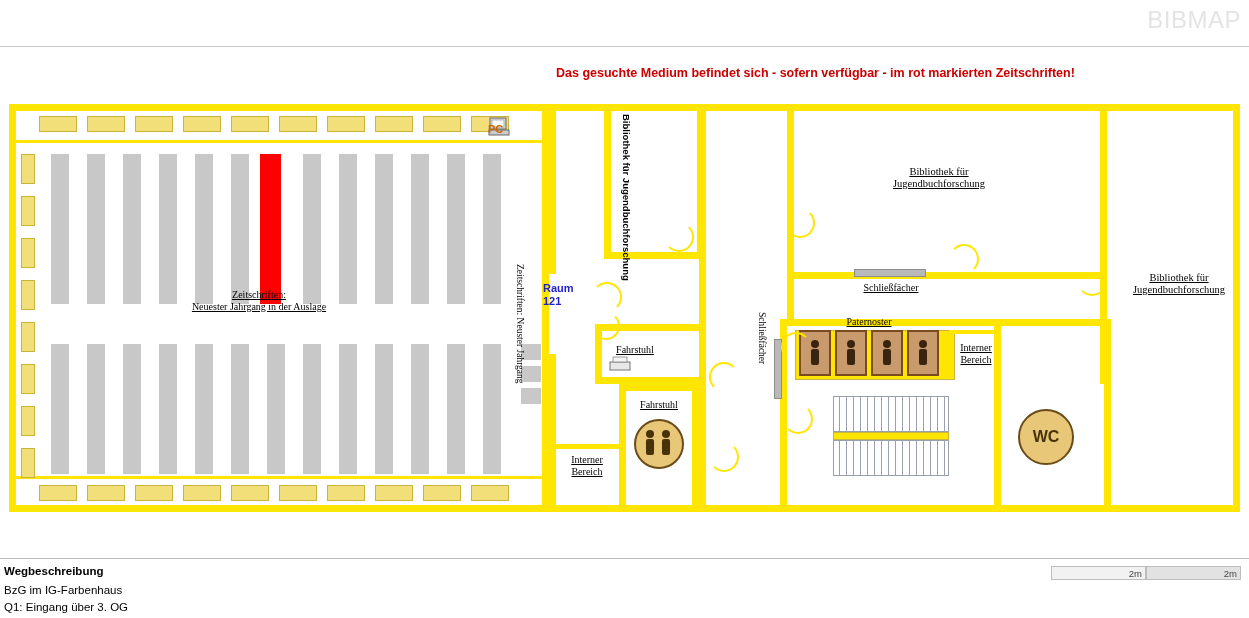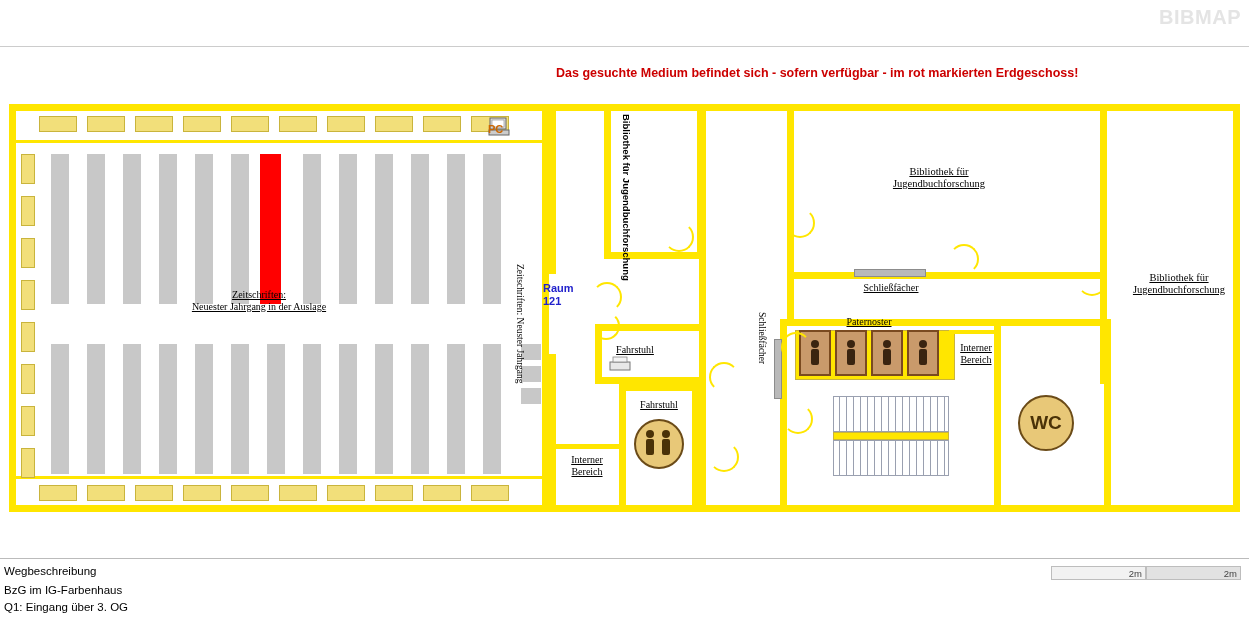--- a/index.html
+++ b/index.html
@@ -36,22 +36,22 @@
     position: absolute;
     left: 6px; top: 26px;
     font-size: 12.5px;
     color: #111111;
     white-space: nowrap;
     word-spacing: 2px;
   }
   #logo {
     position: absolute;
     right: 8px; top: 6px;
-    font-size: 20px;
-    font-weight: bold;
+    font-size: 24px;
+    font-weight: normal;
     letter-spacing: 0.5px;
     color: #e4e4e4;
   }
 
   
   #notice {
     position: absolute;
     left: 556px; top: 66px;
     font-size: 12.5px;
     font-weight: bold;
@@ -129,21 +129,21 @@
     position: absolute;
     left: 0; top: 558px;
     width: 1249px;
     height: 60px;
     border-top: 1px solid #bbbbbb;
   }
   #footer .f1 {
     position: absolute;
     left: 4px; top: 6px;
     font-size: 11.5px;
-    font-weight: normal;
+    font-weight: bold;
     color: #000;
   }
   #footer .f2 {
     position: absolute;
     left: 4px; top: 25px;
     font-size: 11.5px;
     color: #000;
   }
   #footer .f3 {
     position: absolute;
@@ -232,21 +232,21 @@
 </style>
 </head>
 <body>
 
 <div id="page">
 
   <div id="header">
     <div id="logo">BIBMAP</div>
   </div>
 
-  <div id="notice">Das gesuchte Medium befindet sich - sofern verfügbar -  im rot markierten Erdgeschoss!</div>
+  <div id="notice">Das gesuchte Medium befindet sich - sofern verfügbar -  im rot markierten Zeitschriften!</div>
 
   <div id="map">
 
     <div class="wall" style="left:0px; top:0px; width:540px; height:7px;"></div>
     <div class="wall" style="left:0px; top:401px; width:540px; height:7px;"></div>
     <div class="wall" style="left:0px; top:0px; width:7px; height:408px;"></div>
     <div class="wall" style="left:533px; top:0px; width:7px; height:408px;"></div>
 
     <div class="wall" style="left:7px; top:36px; width:526px; height:3px;"></div>
     <div class="wall" style="left:7px; top:372px; width:526px; height:3px;"></div>
@@ -457,21 +457,21 @@
         <div class="seat" style="left:56px;"></div>
       <div class="seat" style="left:63px;"></div>
         <div class="seat" style="left:70px;"></div>
         <div class="seat" style="left:77px;"></div>
       <div class="seat" style="left:84px;"></div>
         <div class="seat" style="left:91px;"></div>
         <div class="seat" style="left:98px;"></div>
       <div class="seat" style="left:105px;"></div>
     </div>
 
-    <div class="circ-icon" style="left:1009px; top:291px; width:56px; height:56px; font-size:19px; line-height:52px;">
+    <div class="circ-icon" style="left:1009px; top:305px; width:56px; height:56px; font-size:16px; line-height:52px;">
       <span>WC</span>
     </div>
 
     <div class="door" style="left:655px; top:118px; width:26px; height:26px; border-color:transparent #ffe600 #ffe600 transparent;"></div>
     <div class="door" style="left:583px; top:178px; width:26px; height:26px; border-color:#ffe600 #ffe600 transparent transparent;"></div>
     <div class="door" style="left:583px; top:208px; width:24px; height:24px; border-color:transparent #ffe600 #ffe600 transparent;"></div>
     <div class="door" style="left:700px; top:258px; width:26px; height:26px; border-color:#ffe600 transparent transparent #ffe600;"></div>
     <div class="door" style="left:776px; top:104px; width:26px; height:26px; border-color:transparent #ffe600 #ffe600 transparent;"></div>
     <div class="door" style="left:940px; top:140px; width:26px; height:26px; border-color:#ffe600 #ffe600 transparent transparent;"></div>
     <div class="door" style="left:1068px; top:162px; width:26px; height:26px; border-color:transparent #ffe600 #ffe600 transparent;"></div>

